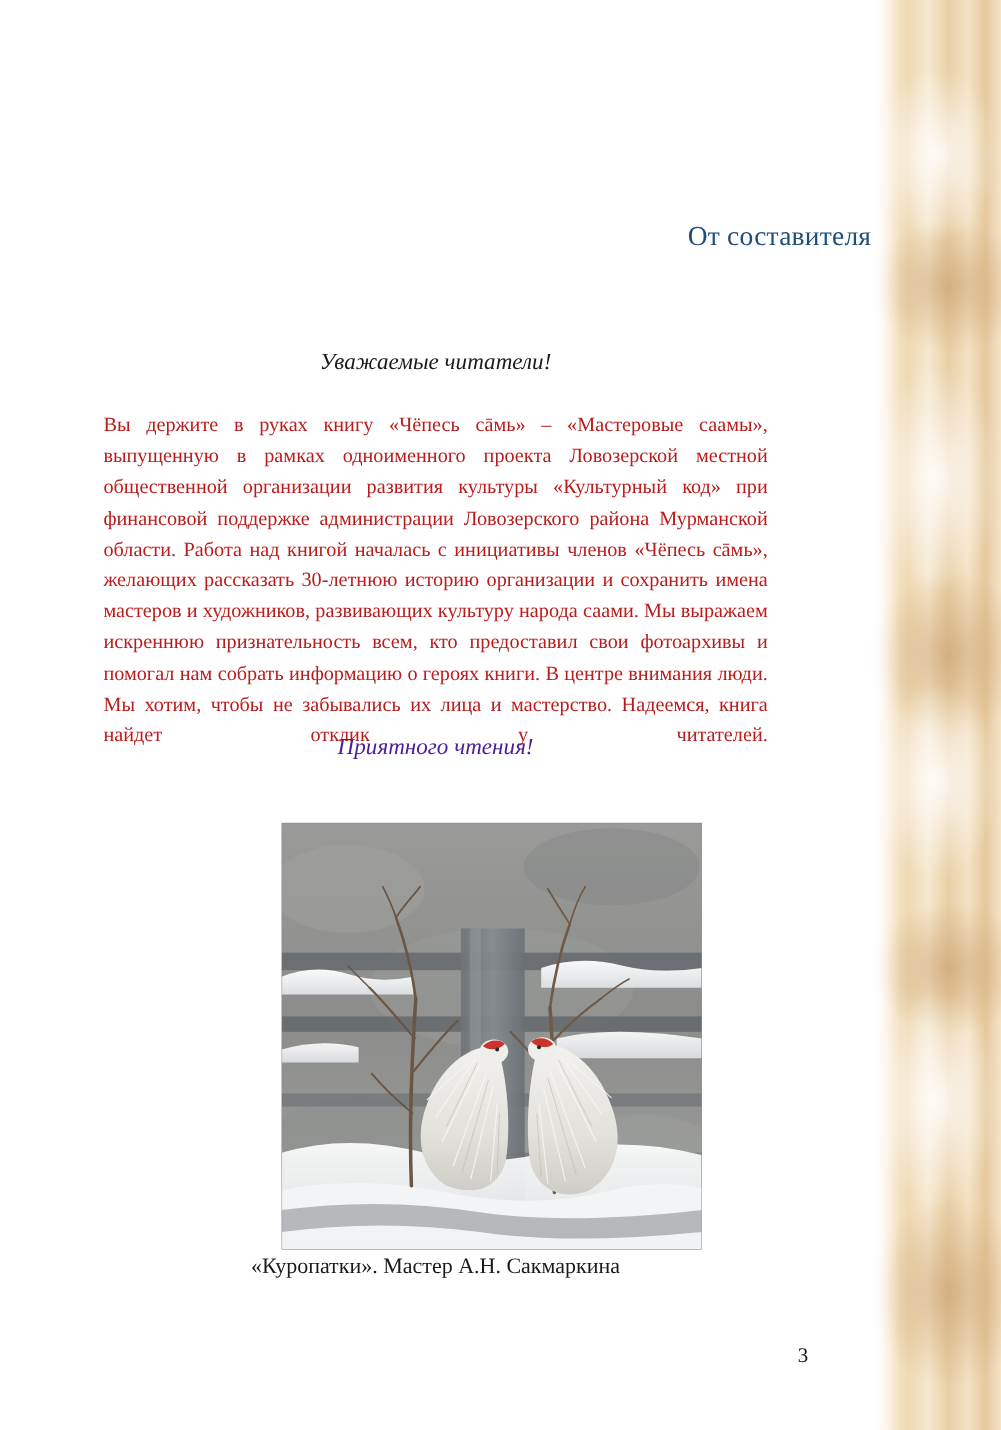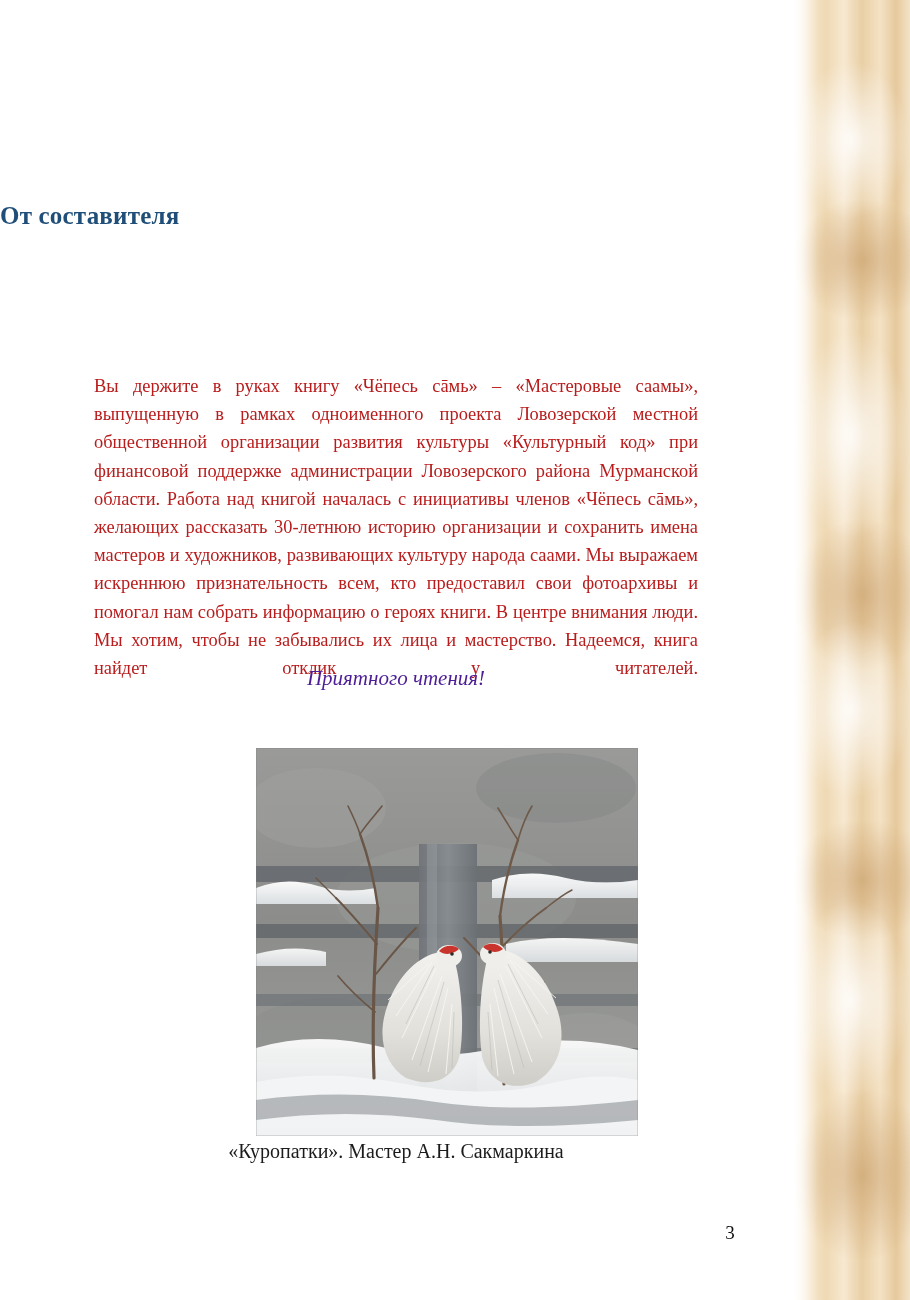--- a/index.html
+++ b/index.html
@@ -70,23 +70,23 @@
     left: 0;
     width: 792px;
     height: 1300px;
   }
 
   .title {
     position: absolute;
     top: 202px;
     left: 0;
     width: 792px;
-    text-align: left;
+    text-align: right;
     font-size: 25px;
-    font-weight: bold;
+    font-weight: normal;
     color: #1f4e79;
     letter-spacing: 0.2px;
   }
 
   .salutation {
     position: absolute;
     top: 316px;
     left: 0;
     width: 792px;
     text-align: center;
@@ -153,20 +153,21 @@
     color: #111;
   }
 </style>
 </head>
 <body>
 
 <div class="page">
 
   <div class="title">От составителя</div>
 
+  <div class="salutation">Уважаемые читатели!</div>
 
   <div class="body-text">Вы держите в руках книгу «Чёпесь сāмь» – «Мастеровые саамы», выпущенную в рамках одноименного проекта Ловозерской местной общественной организации развития культуры «Культурный код» при финансовой поддержке администрации Ловозерского района Мурманской области. Работа над книгой началась с инициативы членов «Чёпесь сāмь», желающих рассказать 30-летнюю историю организации и сохранить имена мастеров и художников, развивающих культуру народа саами. Мы выражаем искреннюю признательность всем, кто предоставил свои фотоархивы и помогал нам собрать информацию о героях книги. В центре внимания люди. Мы хотим, чтобы не забывались их лица и мастерство. Надеемся, книга найдет отклик у читателей.</div>
 
   <div class="closing">Приятного чтения!</div>
 
   <div class="figure">
     <div class="art">
       <svg viewBox="0 0 382 388" width="382" height="388" preserveAspectRatio="none">
         <defs>
           <linearGradient id="feltBg" x1="0" y1="0" x2="0" y2="1">

